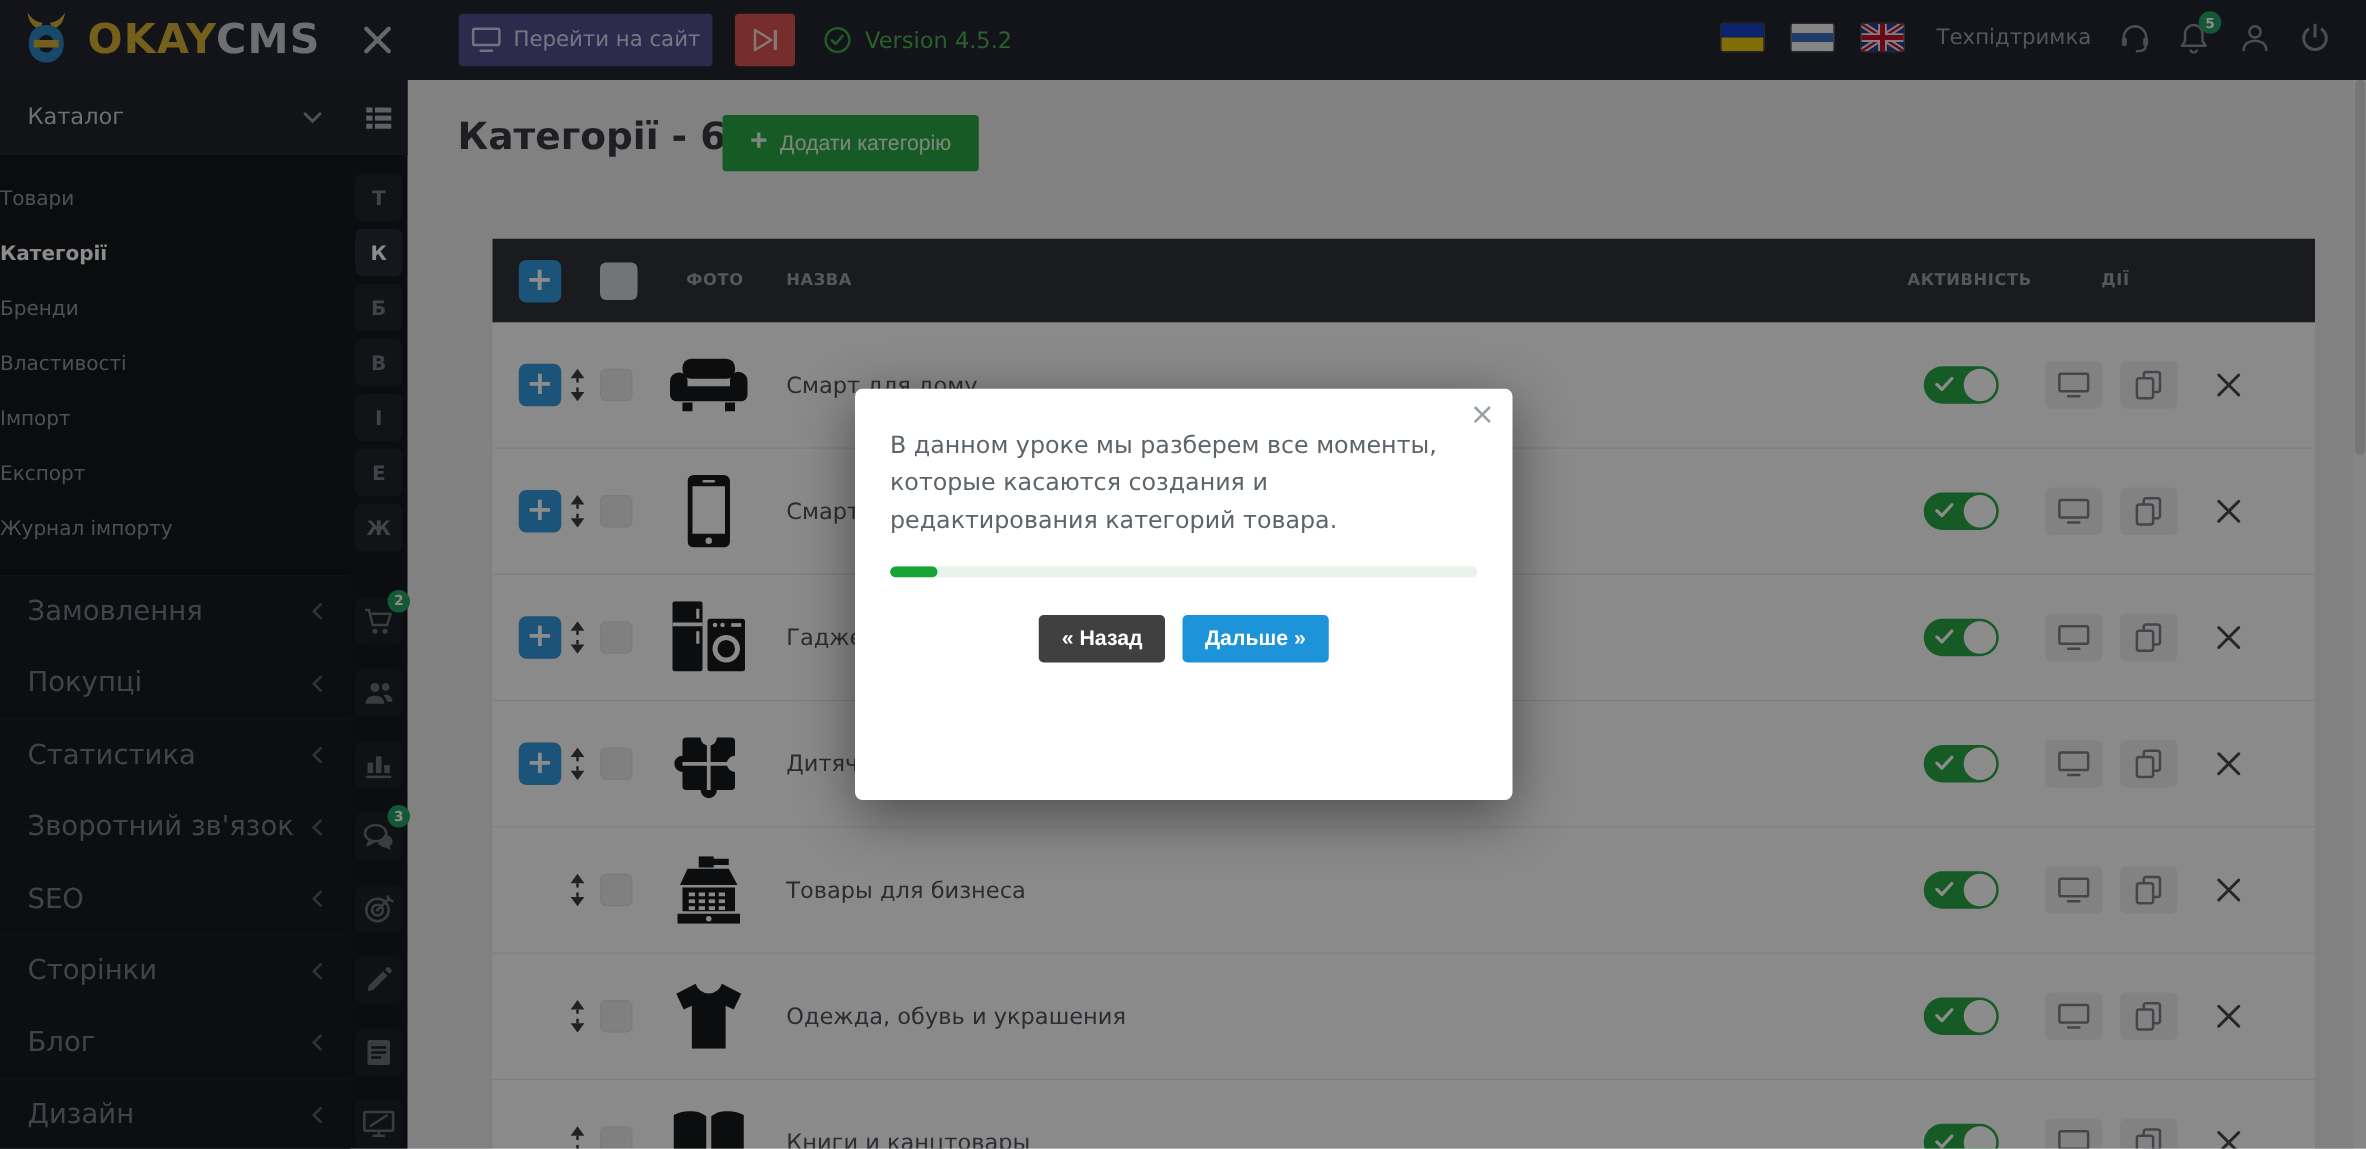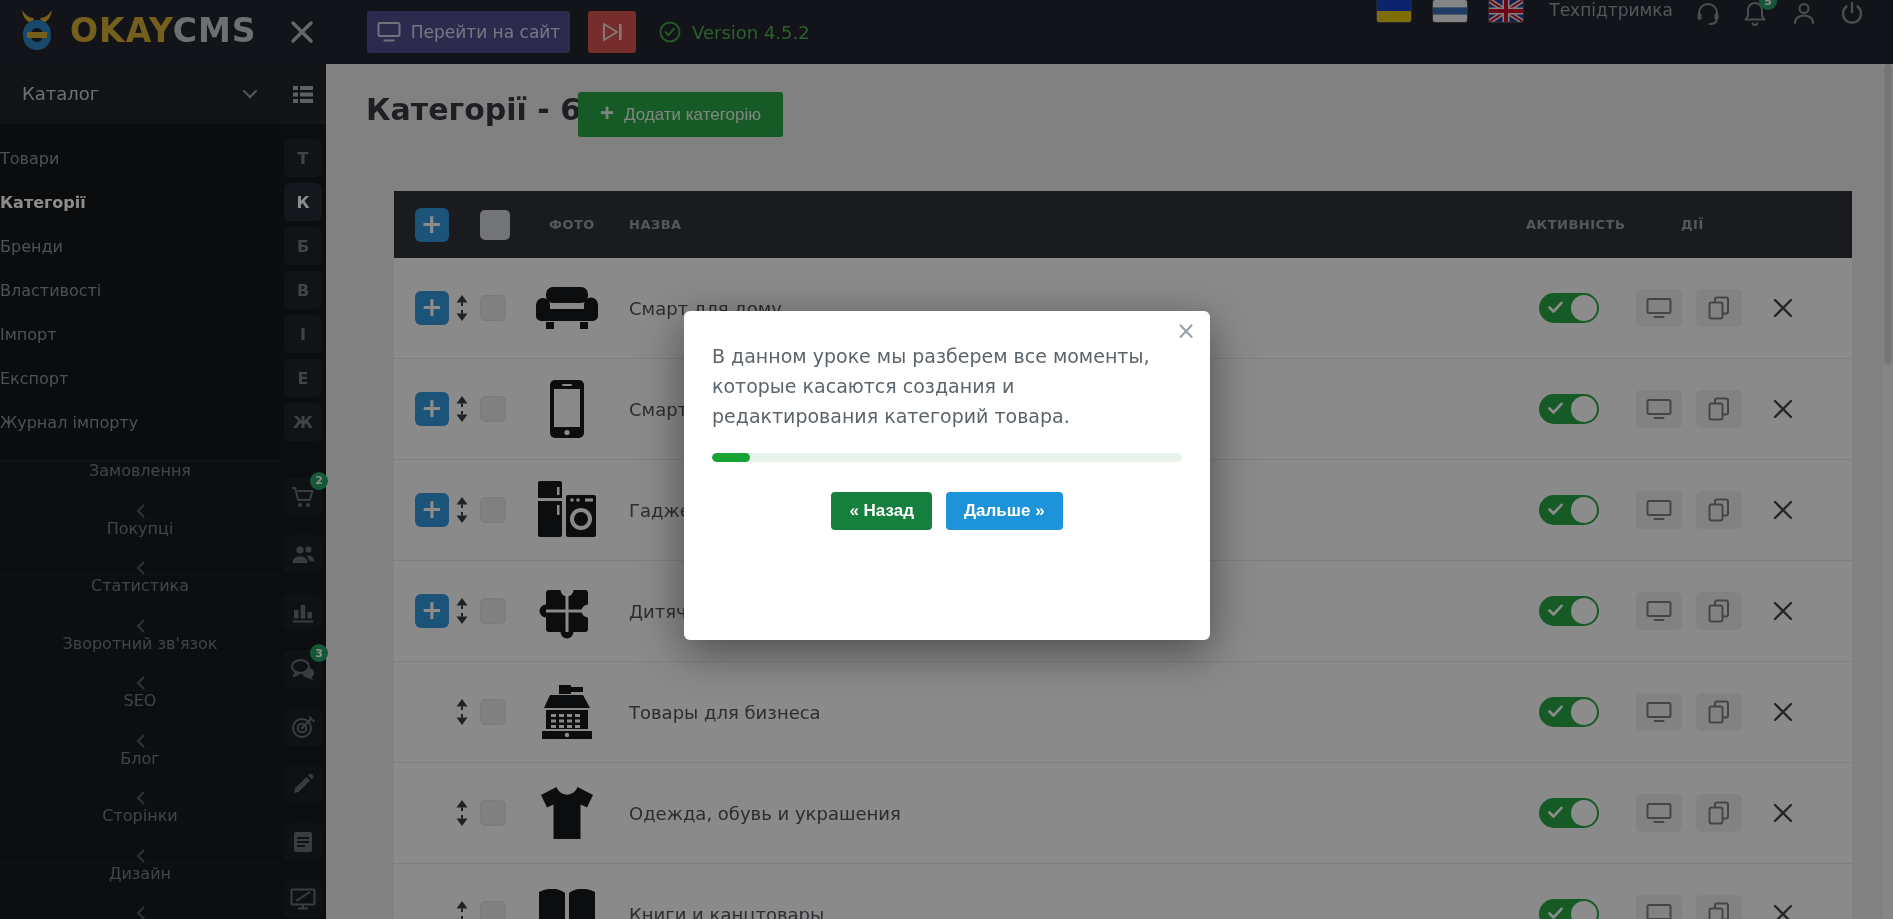--- a/index.html
+++ b/index.html
@@ -11,37 +11,37 @@
   .brand { position:absolute; left:14px; top:8px; display:flex; align-items:center; }
   .brand-text { margin-left:10px; font-size:33px; font-weight:bold; letter-spacing:1px; }
   .brand-okay { color:#d4ae34; }
   .brand-cms { color:#c6cbd1; }
   .collapse-x { position:absolute; left:288px; top:18px; width:28px; height:28px; cursor:pointer; }
   .btn-site { position:absolute; left:367px; top:11px; width:203px; height:42px; background:#514e8c; border-radius:3px;
               color:#d6d9ee; font-size:17px; display:flex; align-items:center; justify-content:center; gap:10px; cursor:pointer; }
   .btn-video { position:absolute; left:588px; top:11px; width:48px; height:42px; background:#d9534f; border-radius:3px;
                display:flex; align-items:center; justify-content:center; cursor:pointer; }
   .version { position:absolute; left:658px; top:0; height:64px; display:flex; align-items:center; gap:10px; color:#4caf50; font-size:18px; }
-  .top-right { position:absolute; right:28px; top:0; height:60px; display:flex; align-items:flex-start; gap:22px; }
+  .top-right { position:absolute; right:28px; top:0; height:60px; display:flex; align-items:center; gap:22px; }
   .flag { width:34px; height:22px; border-radius:2px; overflow:hidden; position:relative; outline:1px solid rgba(255,255,255,.18); cursor:pointer; }
   .support-label { color:#979da5; font-size:17px; margin-left:4px; }
   .top-ic { position:relative; width:26px; height:26px; color:#878d94; cursor:pointer; }
   .badge { position:absolute; top:-8px; right:-8px; min-width:18px; height:18px; border-radius:9px; background:#27a164;
            color:#fff; font-size:11px; font-weight:bold; display:flex; align-items:center; justify-content:center; padding:0 4px; }
 
   
   .sidebar { position:absolute; left:0; top:64px; width:280px; height:855px; background:#191c22; z-index:2; }
   .cat-head { position:absolute; left:0; top:0; width:280px; height:60px; background:#1f232b; border-bottom:1px solid #272b33;
               display:flex; align-items:center; justify-content:space-between; padding:0 22px; color:#c7ccd2; font-size:18px; cursor:pointer; }
   .cat-list { position:absolute; left:0; top:60px; width:280px; height:336px; background:#13161b; padding-top:12px; }
   .cat-item { height:44px; display:flex; align-items:center; color:#8d939b; font-size:16px; cursor:pointer; }
   .cat-item.active { color:#ffffff; font-weight:bold; }
   .sec-list { position:absolute; left:0; top:396px; width:280px; background:#181b21; border-top:1px solid #23272e; }
   .sec-item { height:57.5px; display:flex; align-items:center; justify-content:space-between; padding:0 22px;
-              color:#767d86; font-size:16px; cursor:pointer; border-bottom:1px solid #1d2128;flex-direction:column; }
+              color:#767d86; font-size:22px; cursor:pointer; border-bottom:1px solid #1d2128; }
   .chev { color:#565d66; font-size:15px; }
 
   
   .rail { position:absolute; left:280px; top:64px; width:46px; height:855px; background:#16181e; z-index:2; }
   .rail-top { position:absolute; left:0; top:0; width:46px; height:60px; background:#1f232b; border-bottom:1px solid #272b33;
               display:flex; align-items:center; justify-content:center; color:#aab0b8; cursor:pointer; }
   .letter-tile { position:absolute; left:4px; width:38px; height:38px; border-radius:6px; background:#20242b;
                  display:flex; align-items:center; justify-content:center; font-size:16px; font-weight:bold; color:#767d85; cursor:pointer; }
   .letter-tile.active { color:#ffffff; background:#262b33; }
   .rail-sec { position:absolute; left:4px; width:38px; height:38px; border-radius:6px; background:#1d2127;
@@ -85,21 +85,21 @@
   .modal { position:absolute; left:684px; top:311px; width:526px; height:329px; background:#fff; border-radius:6px;
            box-shadow:0 12px 45px rgba(0,0,0,.45); z-index:60; padding:30px 28px 0 28px; }
   .modal-close { position:absolute; top:6px; right:14px; font-size:24px; color:#98a0a6; cursor:pointer; line-height:1.2; }
   .modal p { font-size:19px; line-height:1.58; color:#5c646b; }
   .modal p b { color:#40474e; }
   .modal p + p { margin-top:14px; }
   .progress { margin-top:22px; height:9px; border-radius:5px; background:#e9f3ec; overflow:hidden; }
   .progress-fill { height:9px; border-radius:5px; background:#17a335; width:0; }
   .modal-btns { margin-top:30px; display:flex; justify-content:center; gap:14px; }
   .m-btn { border:none; border-radius:4px; color:#fff; font-weight:bold; font-size:17px; padding:9px 18px; cursor:pointer; }
-  .m-back { background:#15803d; }
+  .m-back { background:#404040; }
   .m-next { background:#1d93da; }
 
   svg { display:block; }
 </style>
 </head>
 <body>
 
 <header class="topbar">
   <div class="brand">
     <span>
@@ -268,29 +268,29 @@
       </div>
       <div class="sec-item">
         <span>SEO</span>
         <span class="chev">
           <svg width="9" height="14" viewBox="0 0 9 14">
             <path d="M7.5 1.5 2 7l5.5 5.5" fill="none" stroke="#565d66" stroke-width="2" stroke-linecap="round"></path>
           </svg>
         </span>
       </div>
       <div class="sec-item">
-        <span>Блог</span>
+        <span>Сторінки</span>
         <span class="chev">
           <svg width="9" height="14" viewBox="0 0 9 14">
             <path d="M7.5 1.5 2 7l5.5 5.5" fill="none" stroke="#565d66" stroke-width="2" stroke-linecap="round"></path>
           </svg>
         </span>
       </div>
       <div class="sec-item">
-        <span>Сторінки</span>
+        <span>Блог</span>
         <span class="chev">
           <svg width="9" height="14" viewBox="0 0 9 14">
             <path d="M7.5 1.5 2 7l5.5 5.5" fill="none" stroke="#565d66" stroke-width="2" stroke-linecap="round"></path>
           </svg>
         </span>
       </div>
       <div class="sec-item">
         <span>Дизайн</span>
         <span class="chev">
           <svg width="9" height="14" viewBox="0 0 9 14">

